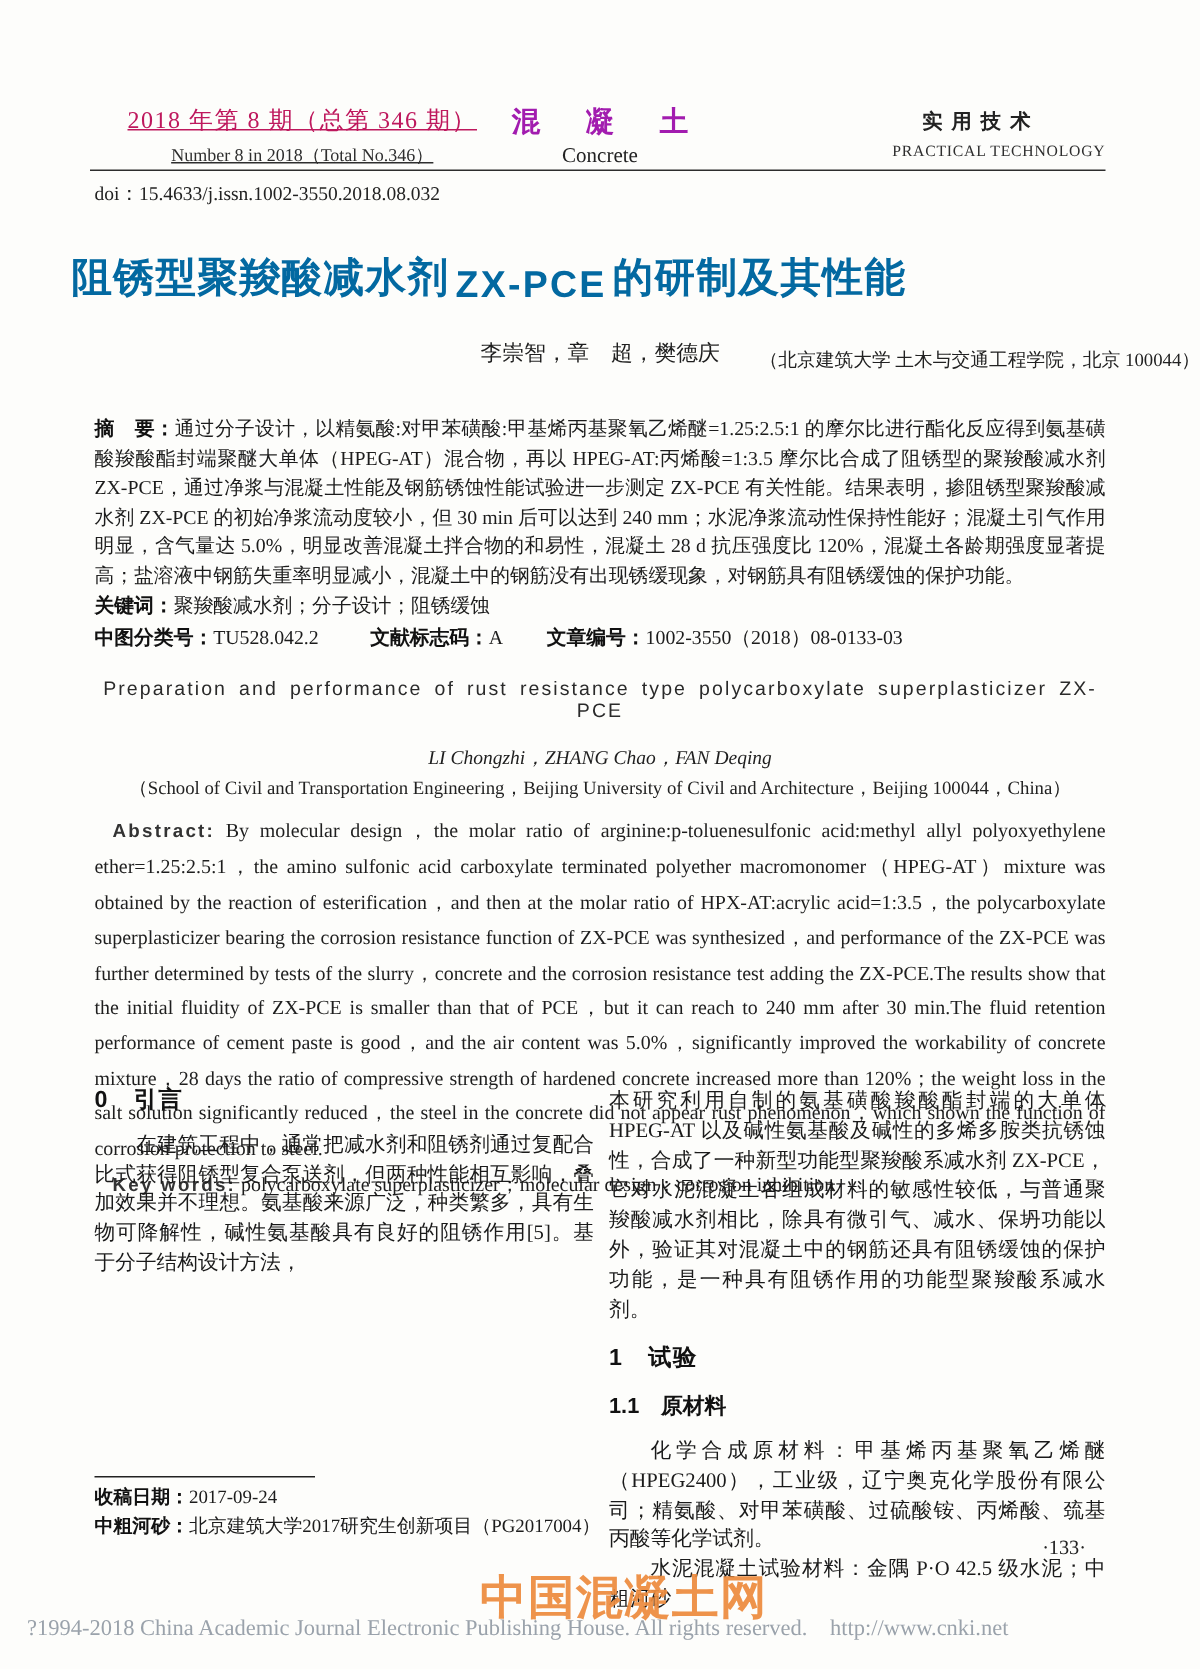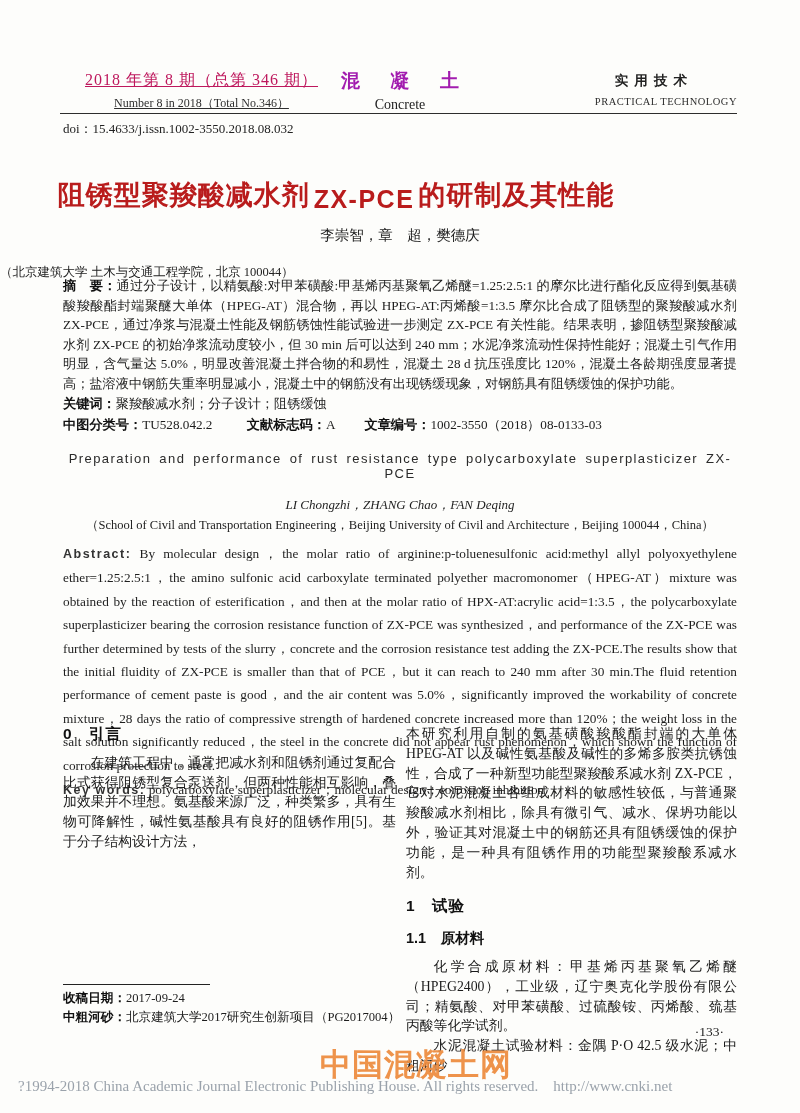--- a/index.html
+++ b/index.html
@@ -15,42 +15,42 @@
   .h-center .cn{font-size:19px;font-weight:bold;letter-spacing:1.6em;padding-left:1.6em;color:#a21caf;}
   .h-center .en{font-size:14px;margin-top:3px;color:#222;}
   .h-right{position:absolute;right:0;top:2px;text-align:center;}
   .h-right .cn{font-size:13.5px;font-weight:bold;letter-spacing:.45em;color:#222;
                font-family:"Liberation Sans",sans-serif;}
   .h-right .en{font-size:10.5px;margin-top:6px;letter-spacing:.5px;color:#2e2e2e;padding-left:24px;}
   .h-rule{position:absolute;top:113px;left:60px;width:677px;border-top:1.6px solid #2d2d2d;}
   .doi{position:absolute;top:120px;left:63px;font-size:13px;color:#222;}
 
   
-  .title{position:absolute;top:163px;left:0;width:644px;margin:14px;text-align:center;
+  .title{position:absolute;top:163px;left:0;width:644px;margin:4px;text-align:center;
          font-family:"Liberation Sans","DejaVu Sans",sans-serif;font-weight:bold;
-         font-size:27px;letter-spacing:1px;color:#b91c1c;}
+         font-size:27px;letter-spacing:1px;color:#0369a1;}
   .title .code{font-size:25px;position:relative;top:4px;letter-spacing:1.5px;padding:0 4px;}
   .authors{position:absolute;top:226px;left:0;width:800px;text-align:center;font-size:14.5px;color:#1e1e1e;}
-  .affil{position:absolute;top:264px;left:0;width:800px;text-align:left;font-size:12.5px;color:#222;}
+  .affil{position:absolute;top:232px;left:0;width:800px;text-align:right;font-size:12.5px;color:#222;}
 
   
   .front{position:absolute;top:276px;left:63px;width:674px;}
   .front p{margin:0;}
   .lbl{font-family:"Liberation Sans",sans-serif;font-weight:bold;color:#111;}
   .abs-cn{font-size:13.2px;line-height:19.5px;text-align:justify;}
   .kw-cn{font-size:13.2px;line-height:19.5px;margin-top:1px !important;}
   .meta{font-size:13.2px;line-height:19.5px;margin-top:1px !important;}
   .gap{display:inline-block;width:2.6em;}
   .gap2{display:inline-block;width:2.2em;}
   .etitle{margin-top:17px !important;text-align:center;font-size:13px;letter-spacing:1.4px;
           word-spacing:3px;color:#2a2a2a;font-family:"Liberation Sans",sans-serif;}
   .eauthors{margin-top:15px !important;text-align:center;font-style:italic;font-size:13px;color:#1e1e1e;}
   .eaffil{margin-top:3px !important;text-align:center;font-size:12.5px;color:#222;}
   .eabs{margin-top:8px !important;font-size:13.3px;line-height:23.4px;text-align:justify;color:#1e1e1e;}
-  .elbl{font-family:"Liberation Sans",sans-serif;font-weight:bold;letter-spacing:1.5px;color:#333;font-size:12.5px;}
+  .elbl{font-family:"Liberation Sans",sans-serif;font-weight:bold;letter-spacing:1.5px;color:#333;font-size:12.5px;margin-left:12px;}
   .ekw{margin-top:2px !important;font-size:13.3px;line-height:22px;}
 
   
   .col{position:absolute;top:724px;font-size:13.8px;line-height:19.8px;text-align:justify;color:#1a1a1a;}
   .col-left{left:63px;width:333px;}
   .col-right{left:406px;width:331px;}
   .col p{margin:0;}
   .col .indent{text-indent:2em;}
   .col h2{margin:0 0 9px 0;font-family:"Liberation Sans",sans-serif;font-weight:bold;
           font-size:15.5px;letter-spacing:1px;color:#111;text-align:left;}

